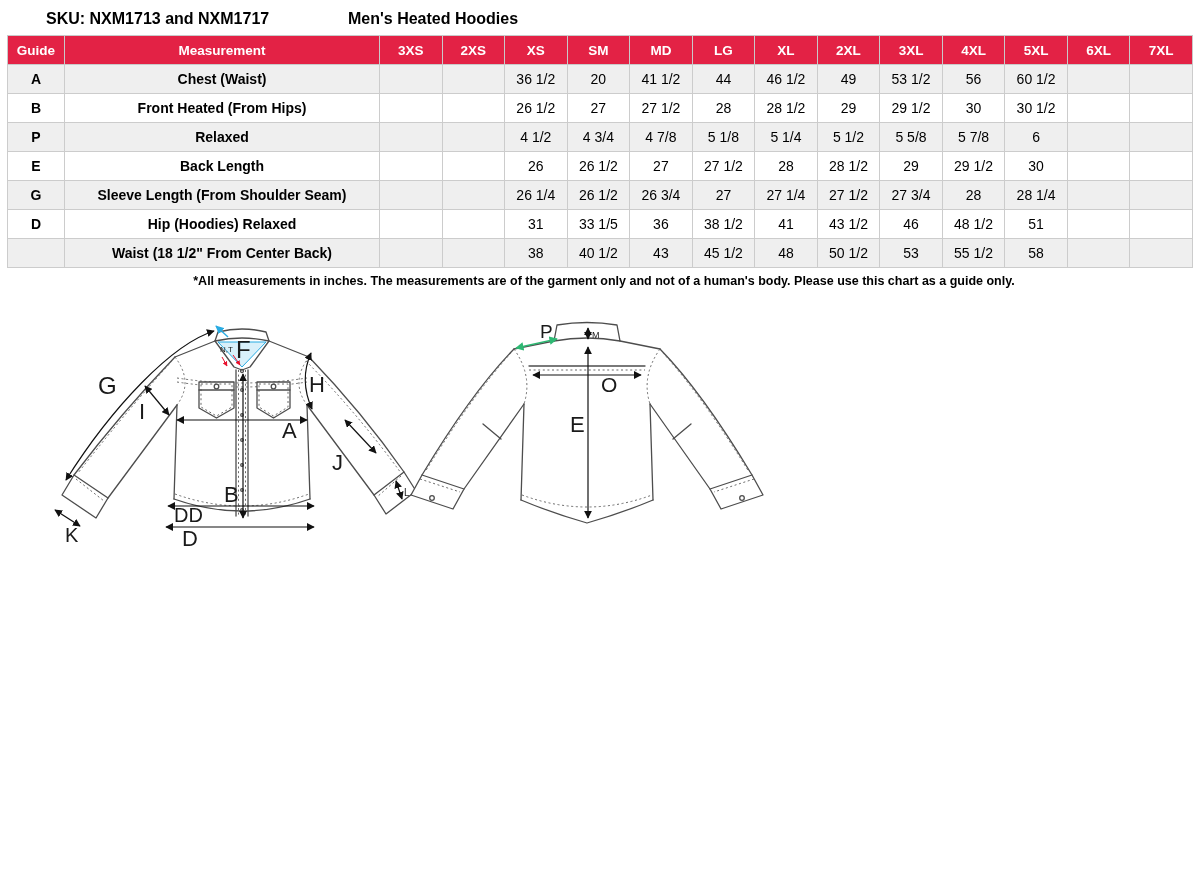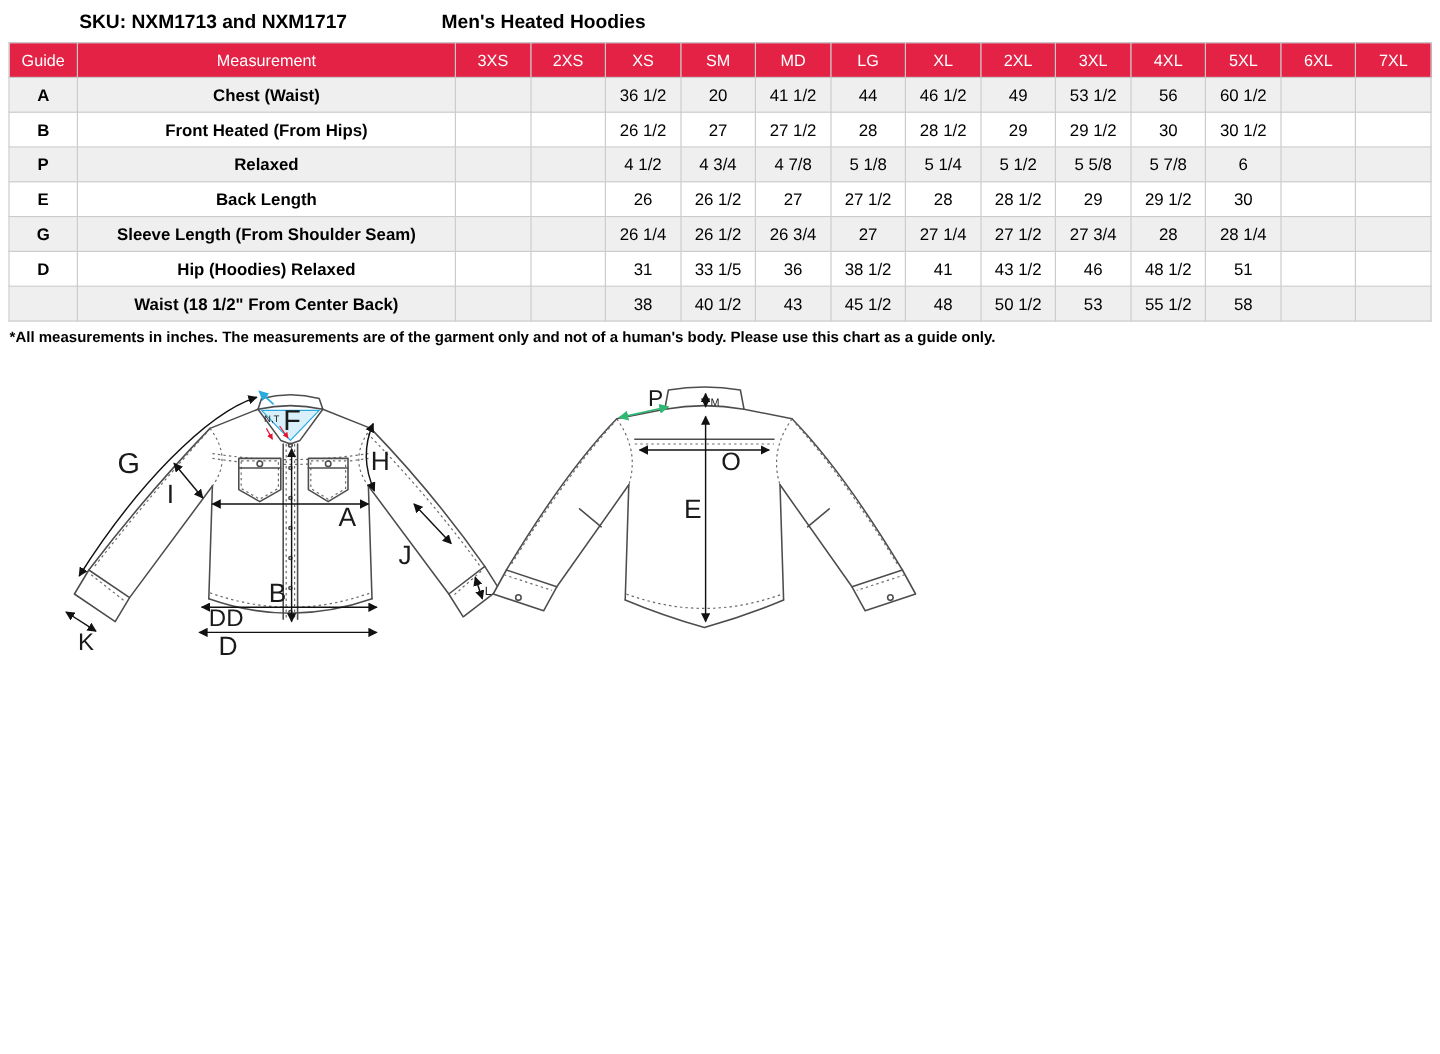--- a/index.html
+++ b/index.html
@@ -2,37 +2,37 @@
 <html><head>
 <meta charset="utf-8">
 <style>
   html,body { margin:0; padding:0; }
   body {
     width:1200px; height:878px; background:#ffffff;
     font-family:"Liberation Sans", sans-serif; color:#000;
     overflow:hidden;
   }
   .titles { display:flex; padding:10px 0 7px 0; font-weight:bold; font-size:16px; }
-  .title-sku { margin-left:66px; min-width:302px; }
+  .title-sku { margin-left:46px; min-width:302px; }
   .title-product { }
   table.size-chart {
     border-collapse:collapse; margin-left:7px; width:1186px;
     table-layout:fixed; font-size:14px;
   }
   table.size-chart th {
-    background:#e32245; color:#ffffff; font-weight:normal; font-size:13.5px;
+    background:#e32245; color:#ffffff; font-weight:bold; font-size:13.5px;
     border:1px solid #c9c9c9; height:28px; padding:0; text-align:center;
   }
   table.size-chart td {
     border:1px solid #cccccc; height:28px; padding:0 2px; text-align:center;
     background:#ffffff;
   }
   table.size-chart tbody tr:nth-child(odd) td { background:#efefef; }
   td.guide-col, td.meas-col { font-weight:bold; }
-  .footnote { margin:6px 0 0 8px; font-size:12.5px; font-weight:bold; }
+  .footnote { margin:6px 0 0 8px; font-size:12.5px; font-weight:bold;text-align:center; }
   .diagrams { margin:24px 0 0 52px; }
   svg text { font-family:"Liberation Sans", sans-serif; fill:#1a1a1a; }
   svg .lbl  { font-size:22px; }
   svg .lbl-big { font-size:24px; }
   svg .lbl-sm  { font-size:10px; }
   svg .garment { stroke:#4d4d4d; stroke-width:1.3; fill:none; stroke-linecap:round; stroke-linejoin:round; }
   svg .garment-fill { stroke:#4d4d4d; stroke-width:1.3; fill:#ffffff; stroke-linejoin:round; }
   svg .stitch { stroke:#6b6b6b; stroke-width:1; fill:none; stroke-dasharray:2 2.6; }
   svg .meas { stroke:#111111; stroke-width:1.2; fill:none; }
   svg .meas-green { stroke:#2eb873; stroke-width:1.4; fill:none; }

